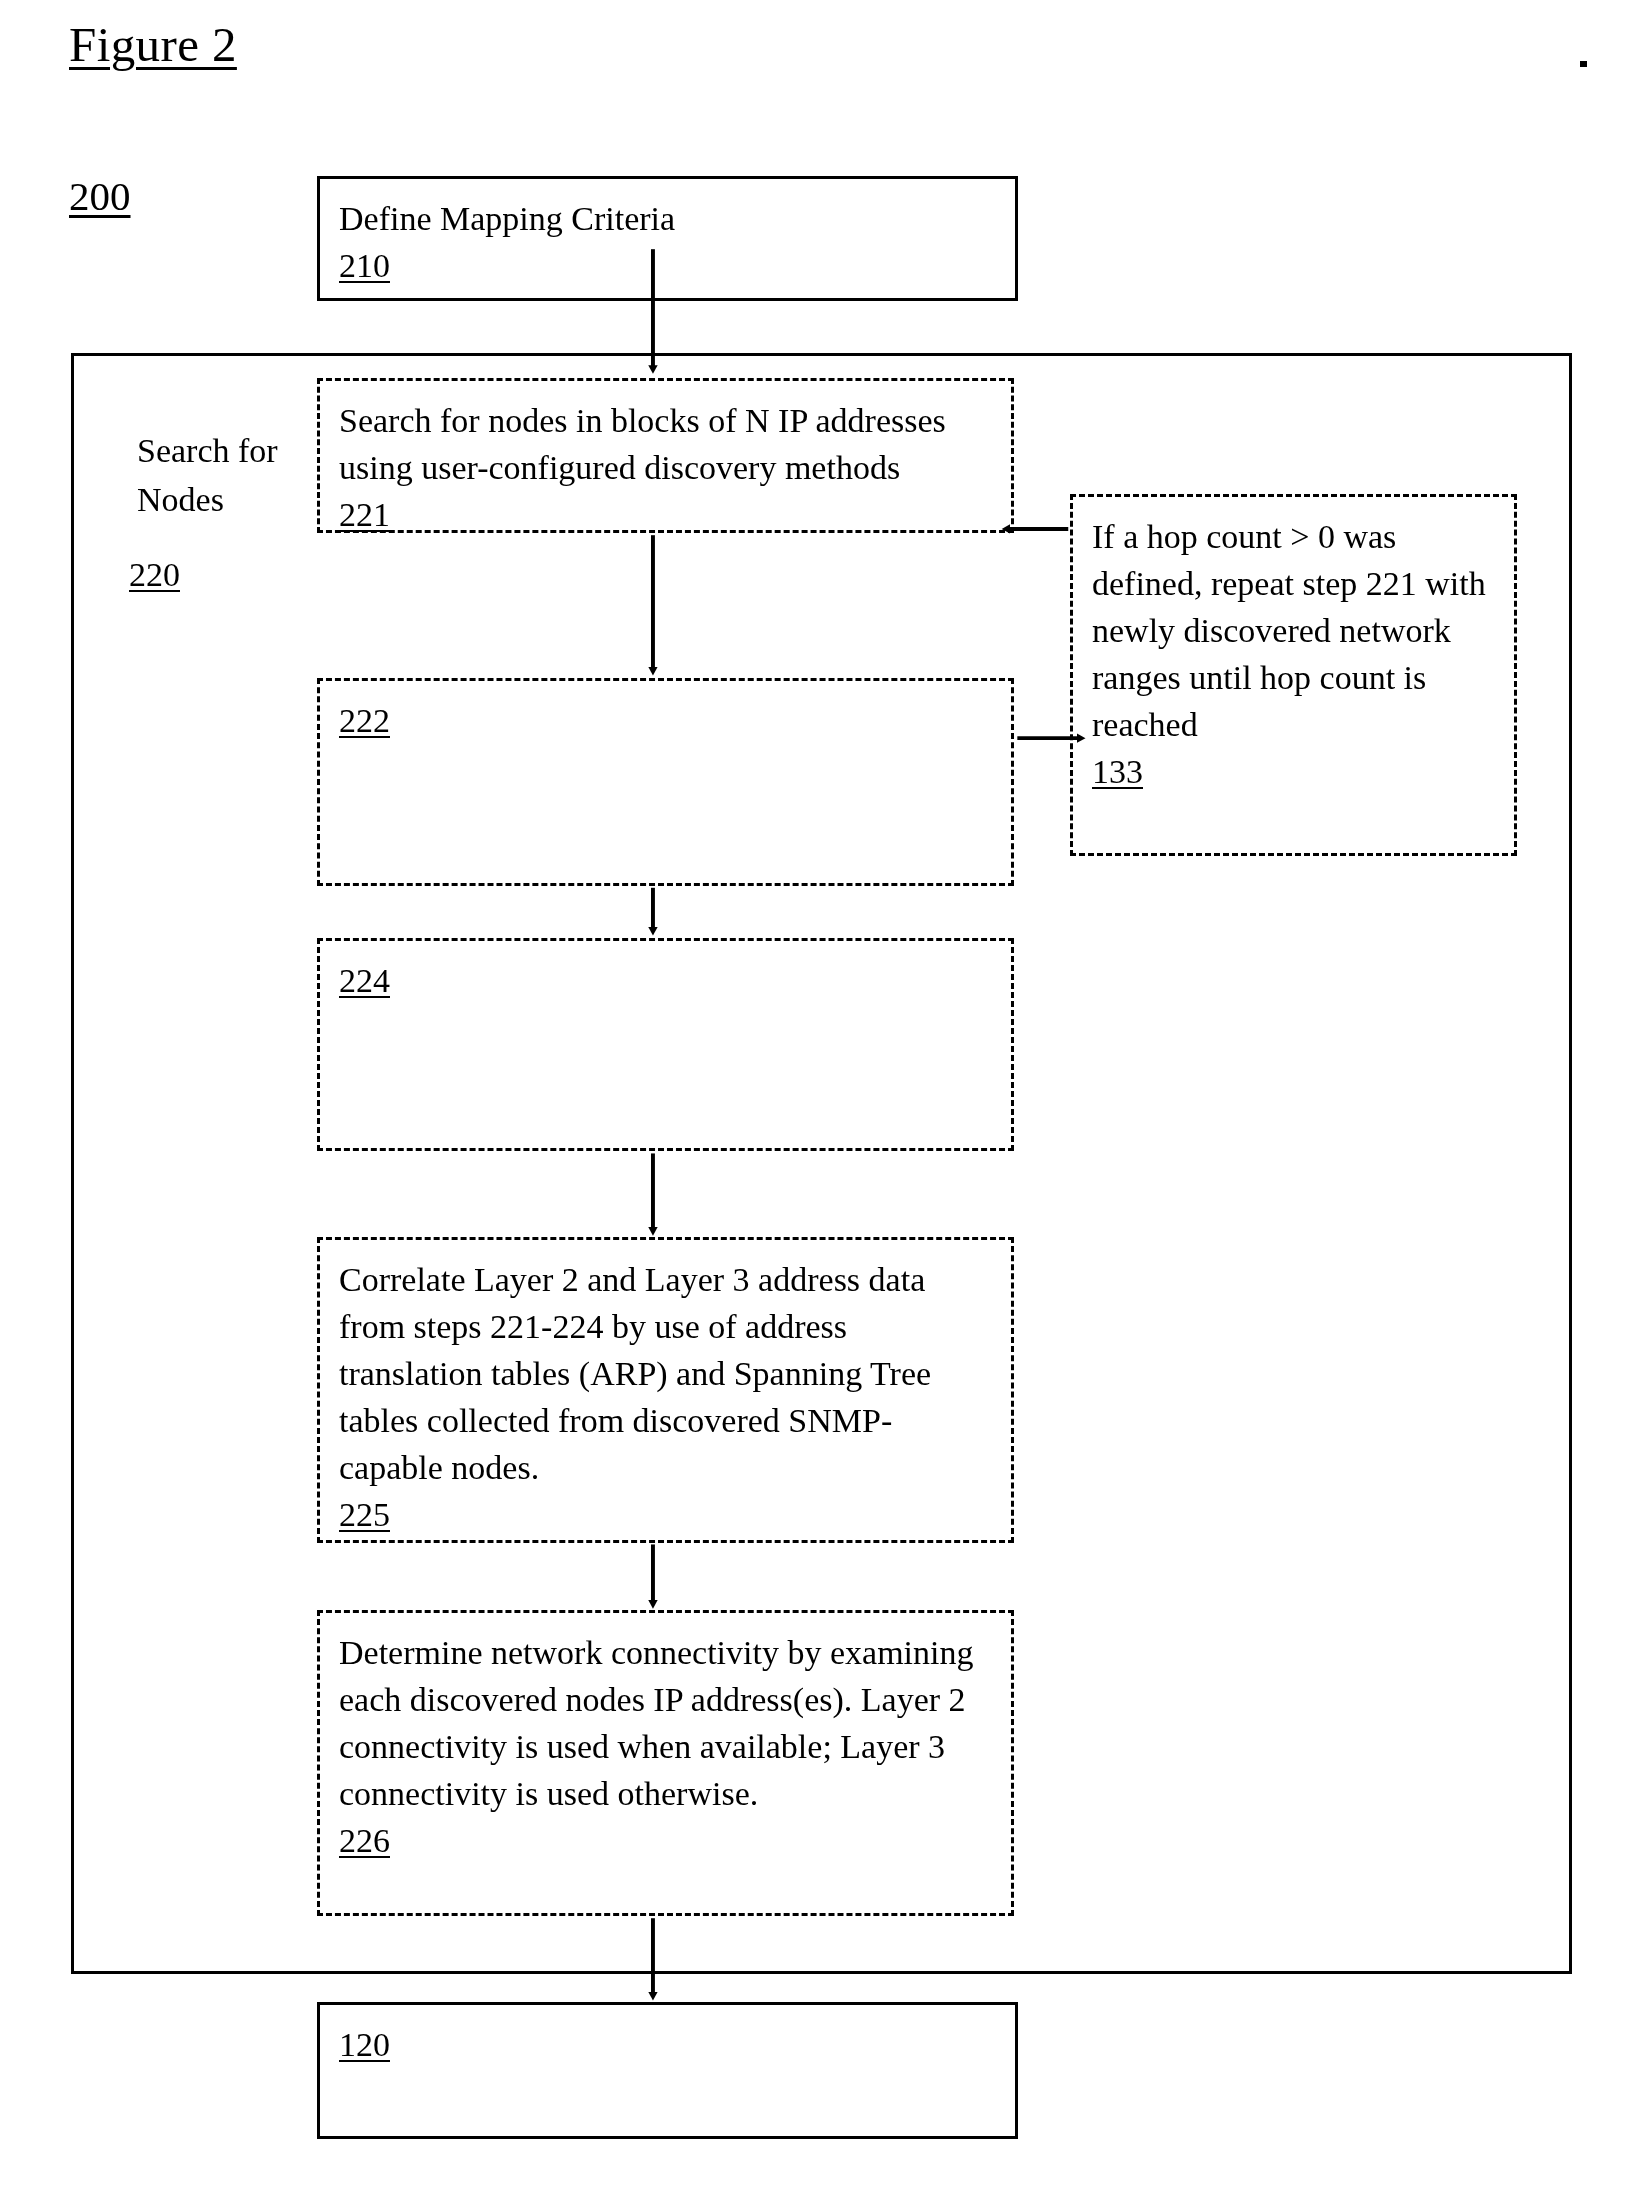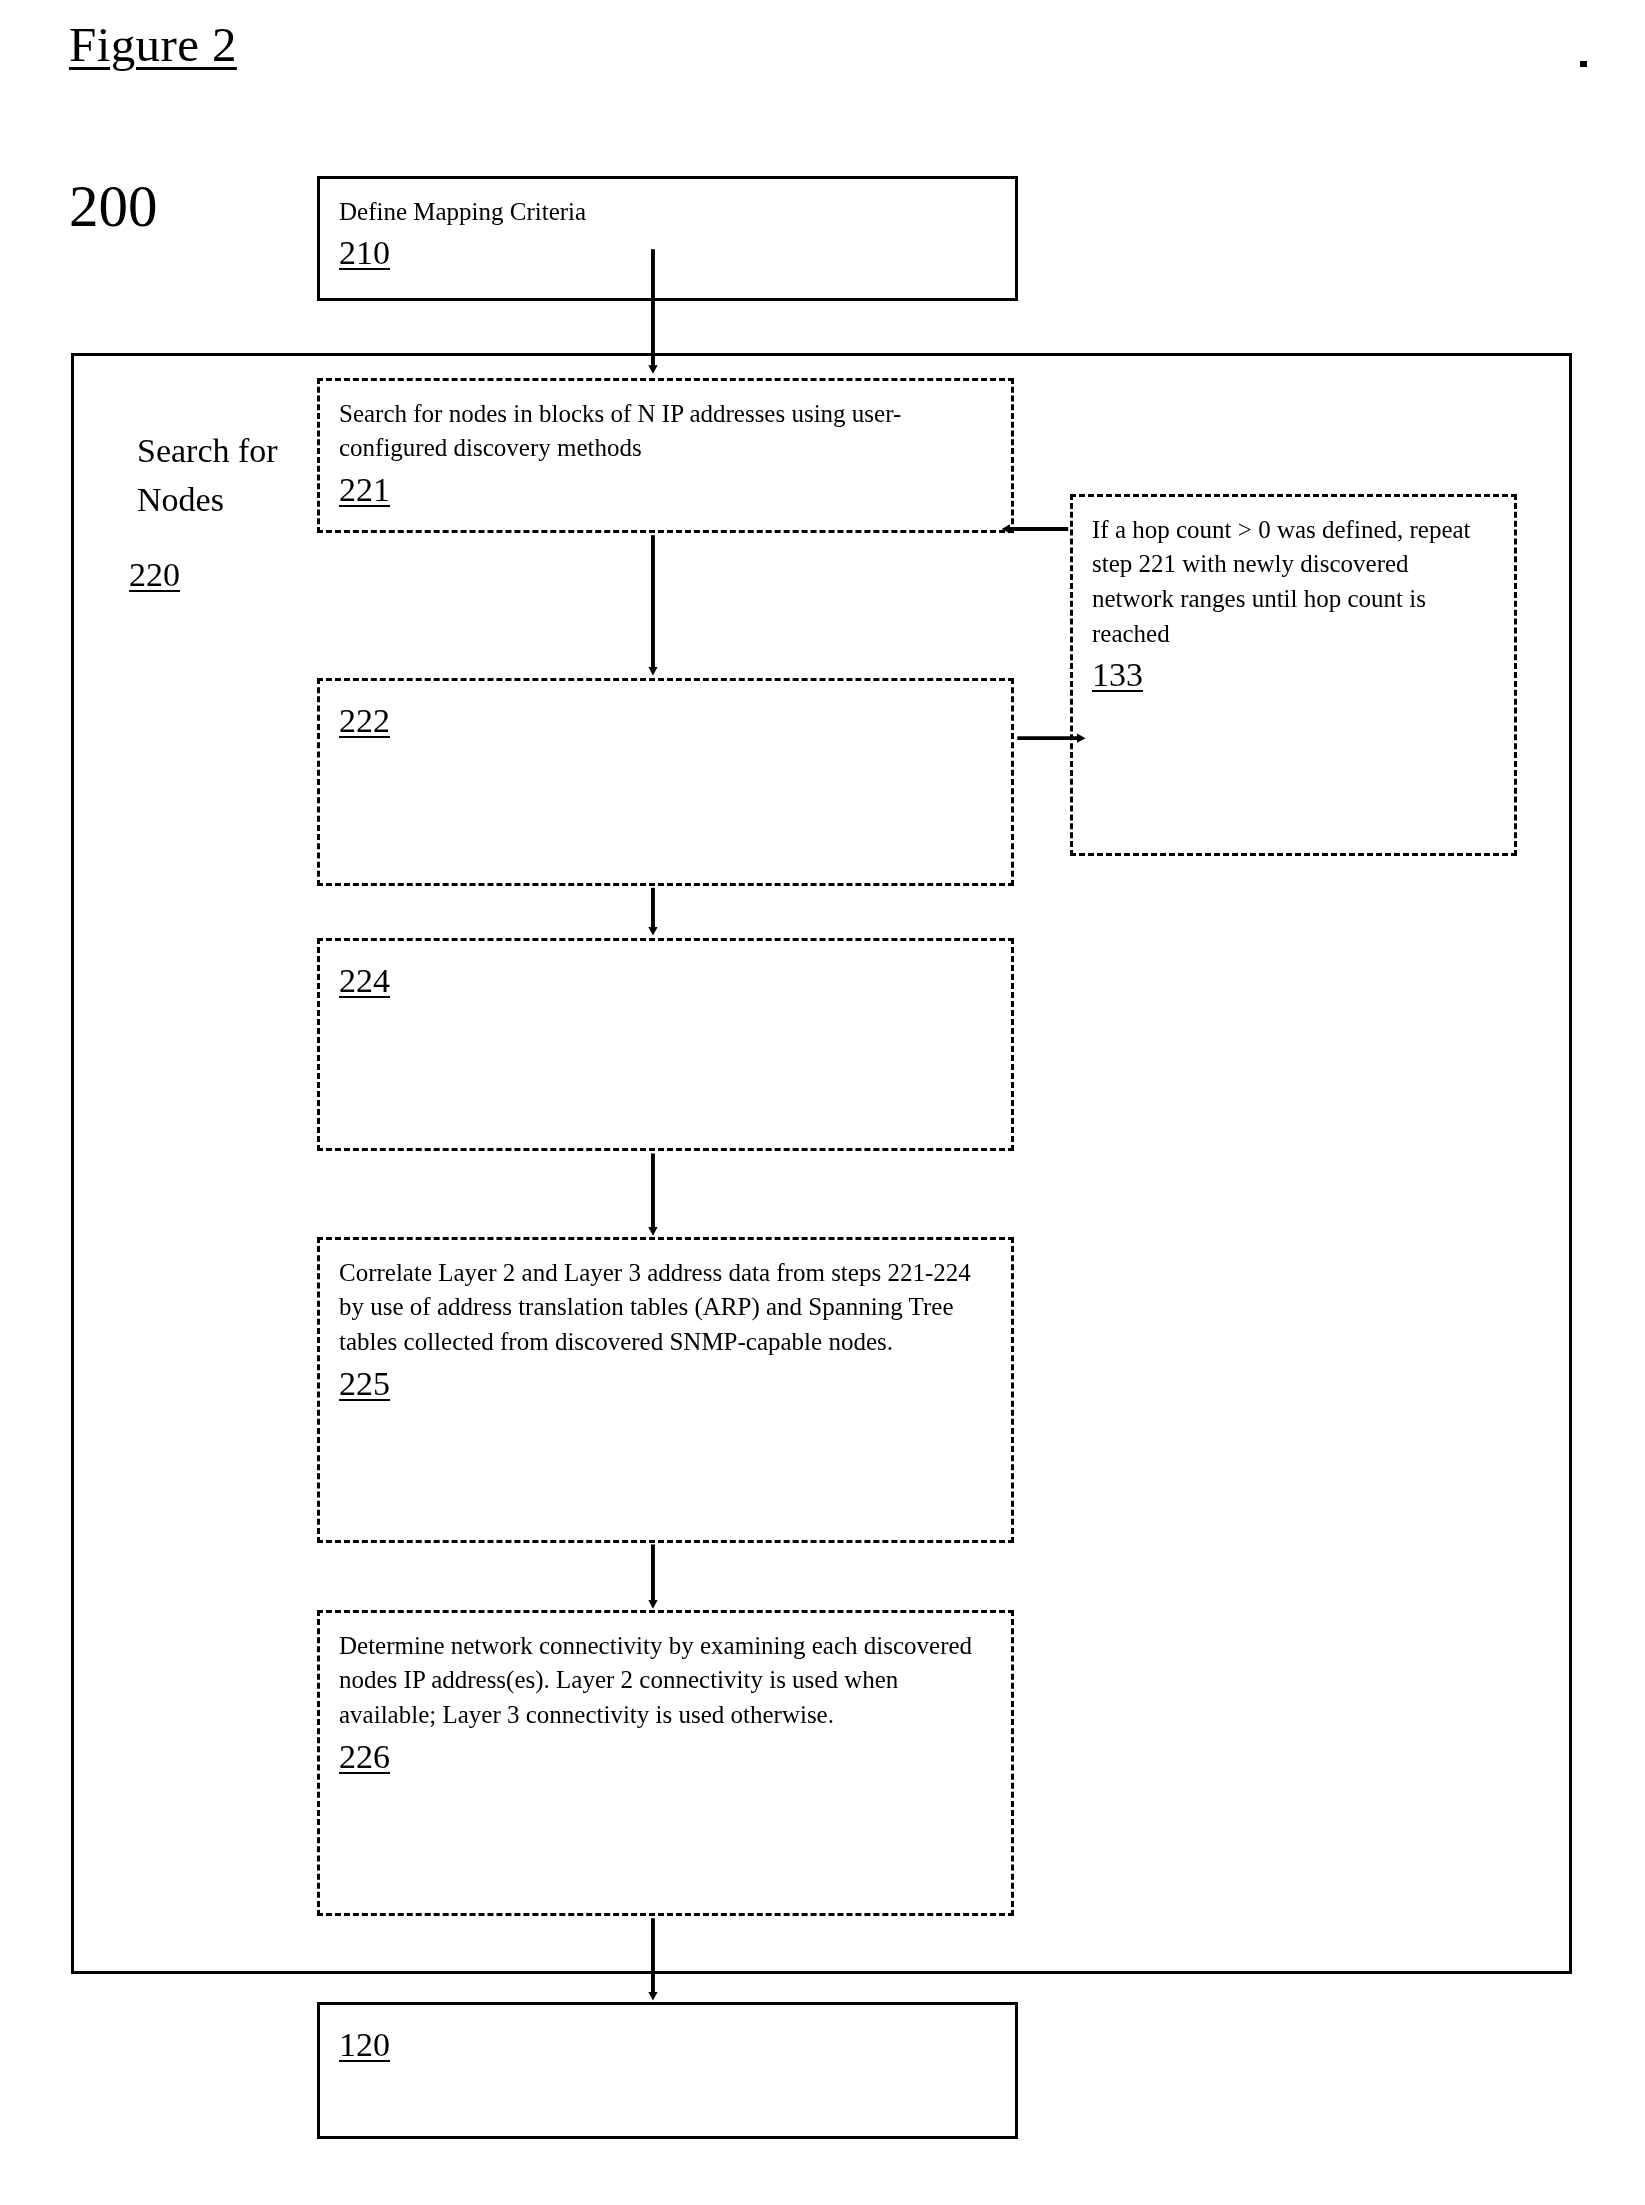--- a/index.html
+++ b/index.html
@@ -31,38 +31,39 @@
     letter-spacing: 0.4px;
     text-decoration: underline;
     text-underline-offset: 5.5px;
     text-decoration-thickness: 3.1px;
     white-space: nowrap;
   }
   .fig-ref {
     position: absolute;
     left: 69px;
     top: 174px;
-    font-size: 59px;
+    font-size: 41px;
     line-height: 1.1;
+    text-decoration: underline;
     text-underline-offset: 4.7px;
     text-decoration-thickness: 3.1px;
     white-space: nowrap;
   }
 
   
   .box {
     position: absolute;
     box-sizing: border-box;
     background: transparent;
     padding: 15.7px 19px 11px 19px;
   }
   .box.solid  { border: 3.9px solid #000; }
   .box.dashed { border: 3.9px dashed #000; }
   .box .line {
-    font-size: 25px;
+    font-size: 34px;
     line-height: 1.385;
     white-space: pre-wrap;
   }
   .box .ref {
     font-size: 34px;
     line-height: 1.385;
     text-decoration: underline;
     text-underline-offset: 3.9px;
     text-decoration-thickness: 2.4px;
     display: inline-block;

